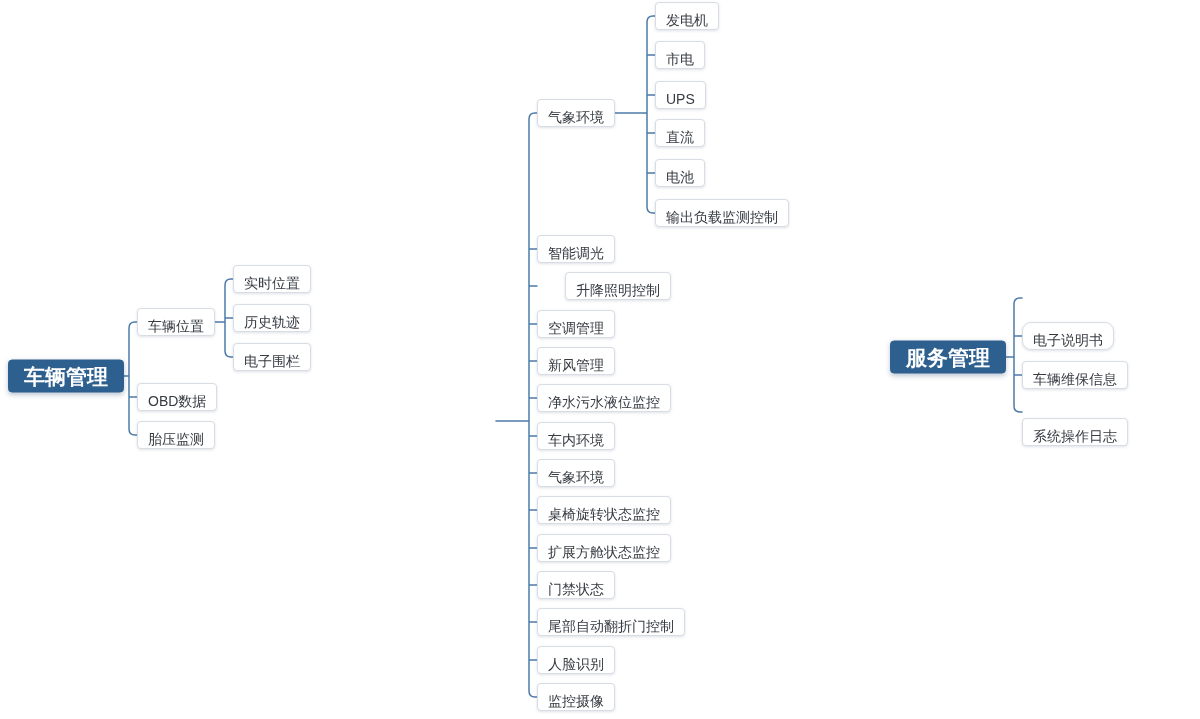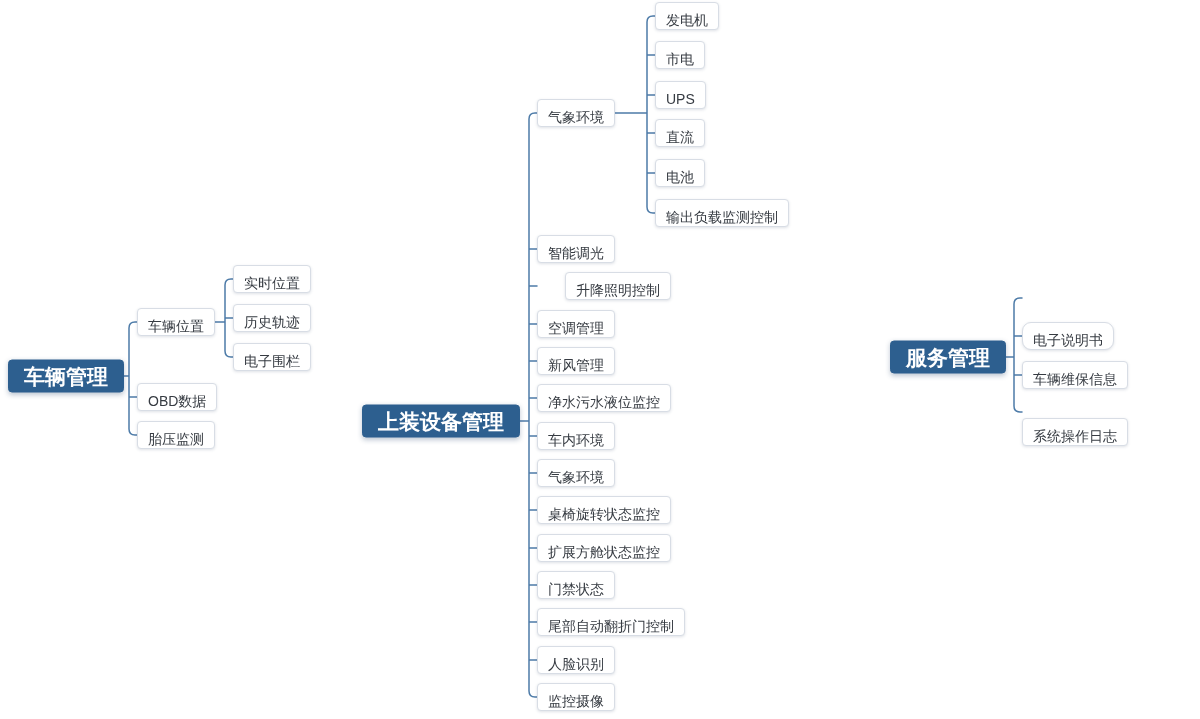--- a/index.html
+++ b/index.html
@@ -57,21 +57,20 @@
     </svg>
 
   <div class="node root" style="left: 8px; top: 376px;">车辆管理</div>
   <div class="node" style="left: 137px; top: 322px;">车辆位置</div>
   <div class="node" style="left: 233px; top: 279px;">实时位置</div>
   <div class="node" style="left: 233px; top: 318px;">历史轨迹</div>
   <div class="node" style="left: 233px; top: 357px;">电子围栏</div>
   <div class="node" style="left: 137px; top: 397px;">OBD数据</div>
   <div class="node" style="left: 137px; top: 435px;">胎压监测</div>
 
-  <div class="node root" style="left: 362px; top: 421px;">上装设备管理</div>
   <div class="node" style="left: 537px; top: 113px;">气象环境</div>
   <div class="node" style="left: 655px; top: 16px;">发电机</div>
   <div class="node" style="left: 655px; top: 55px;">市电</div>
   <div class="node" style="left: 655px; top: 95px;">UPS</div>
   <div class="node" style="left: 655px; top: 133px;">直流</div>
   <div class="node" style="left: 655px; top: 173px;">电池</div>
   <div class="node" style="left: 655px; top: 213px;">输出负载监测控制</div>
   <div class="node" style="left: 537px; top: 249px;">智能调光</div>
   <div class="node" style="left: 537px; top: 286px; margin-left: 28px;">升降照明控制</div>
   <div class="node" style="left: 537px; top: 324px;">空调管理</div>

